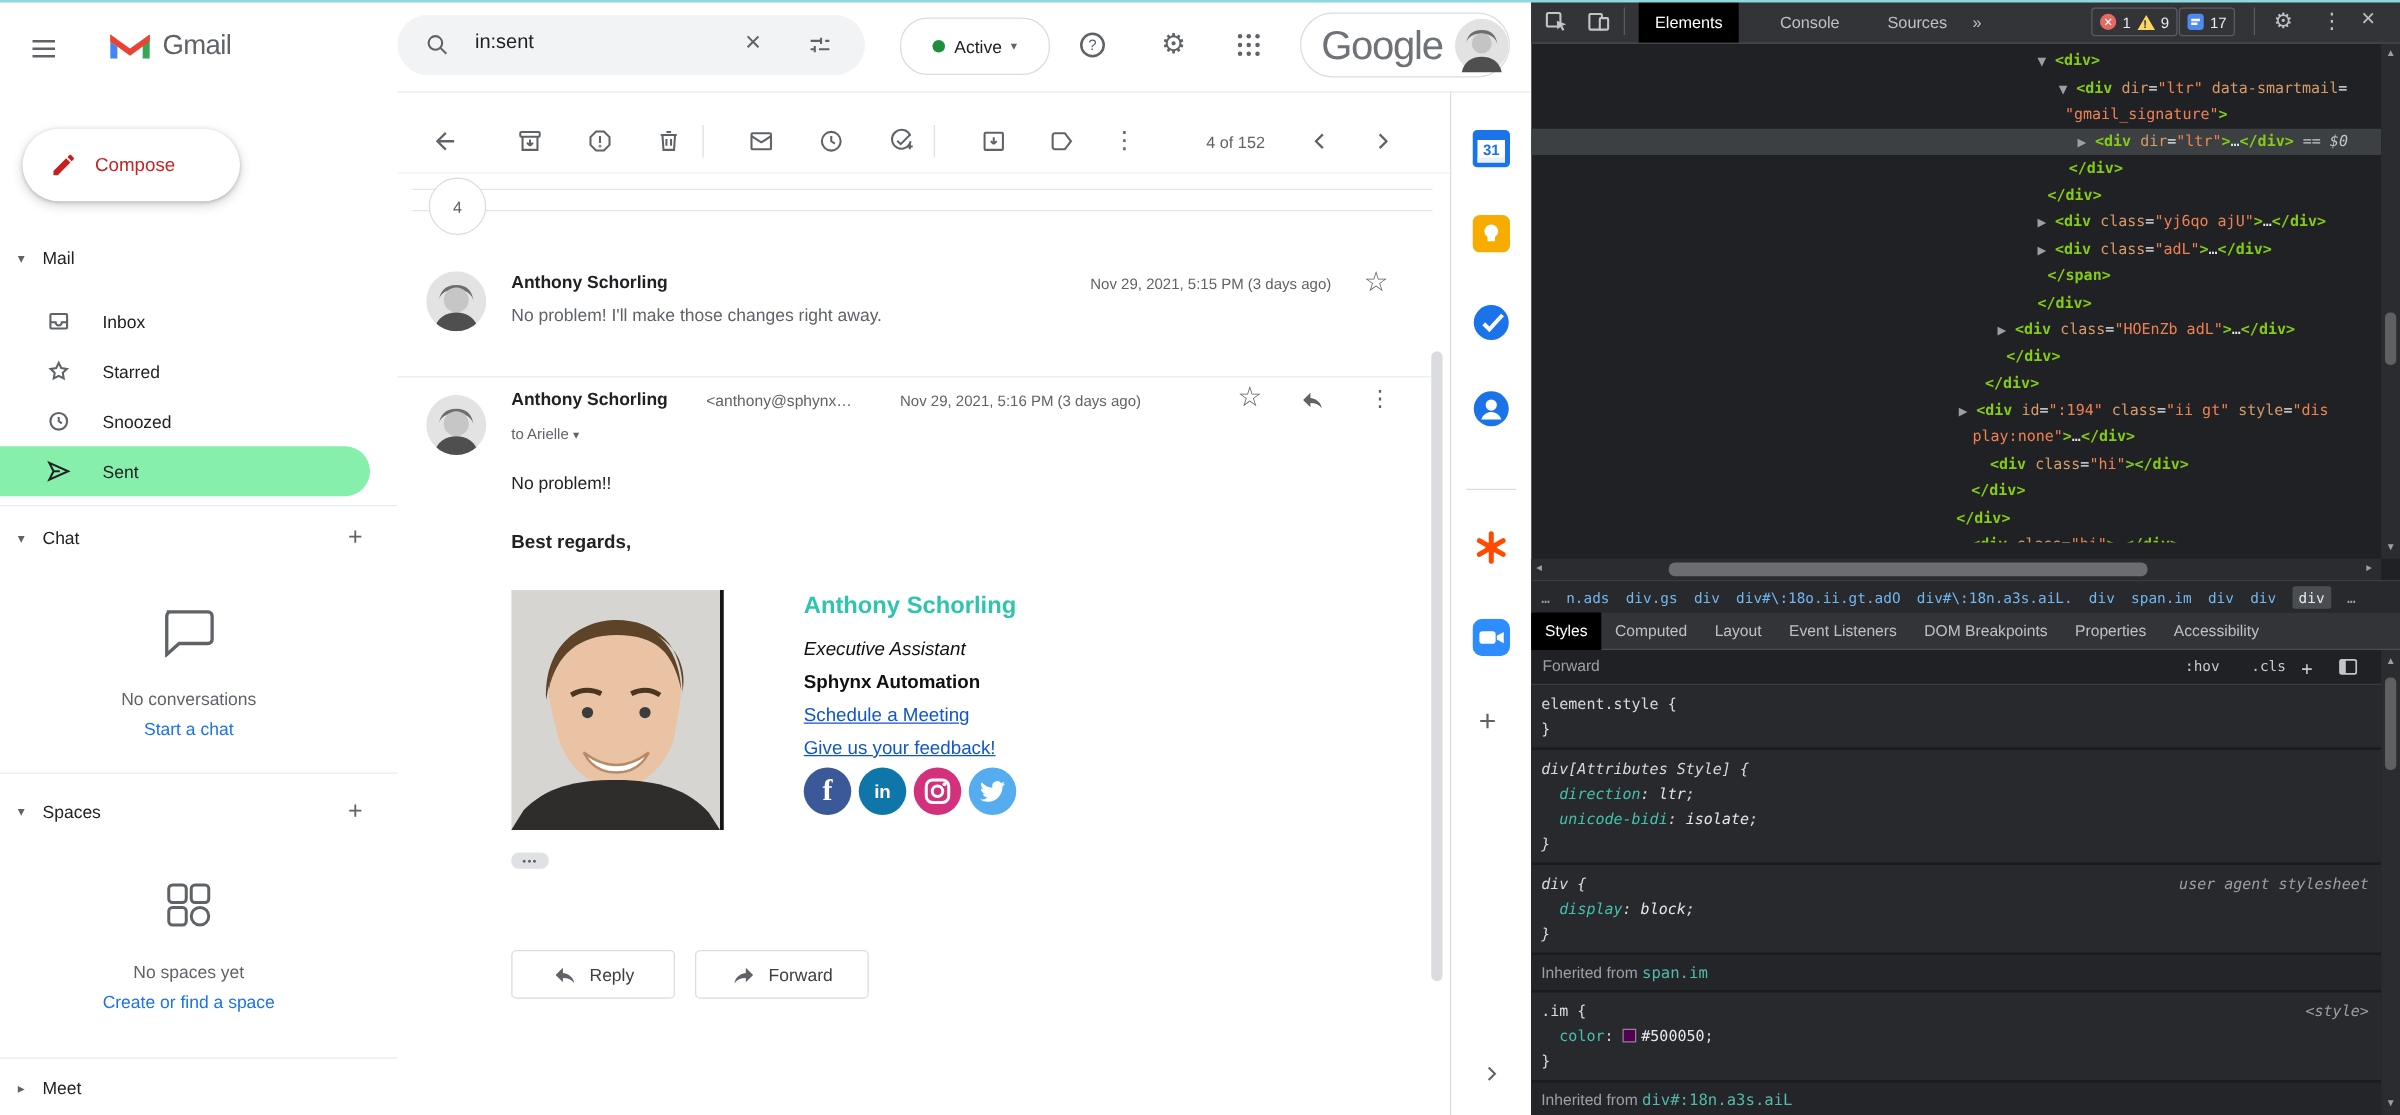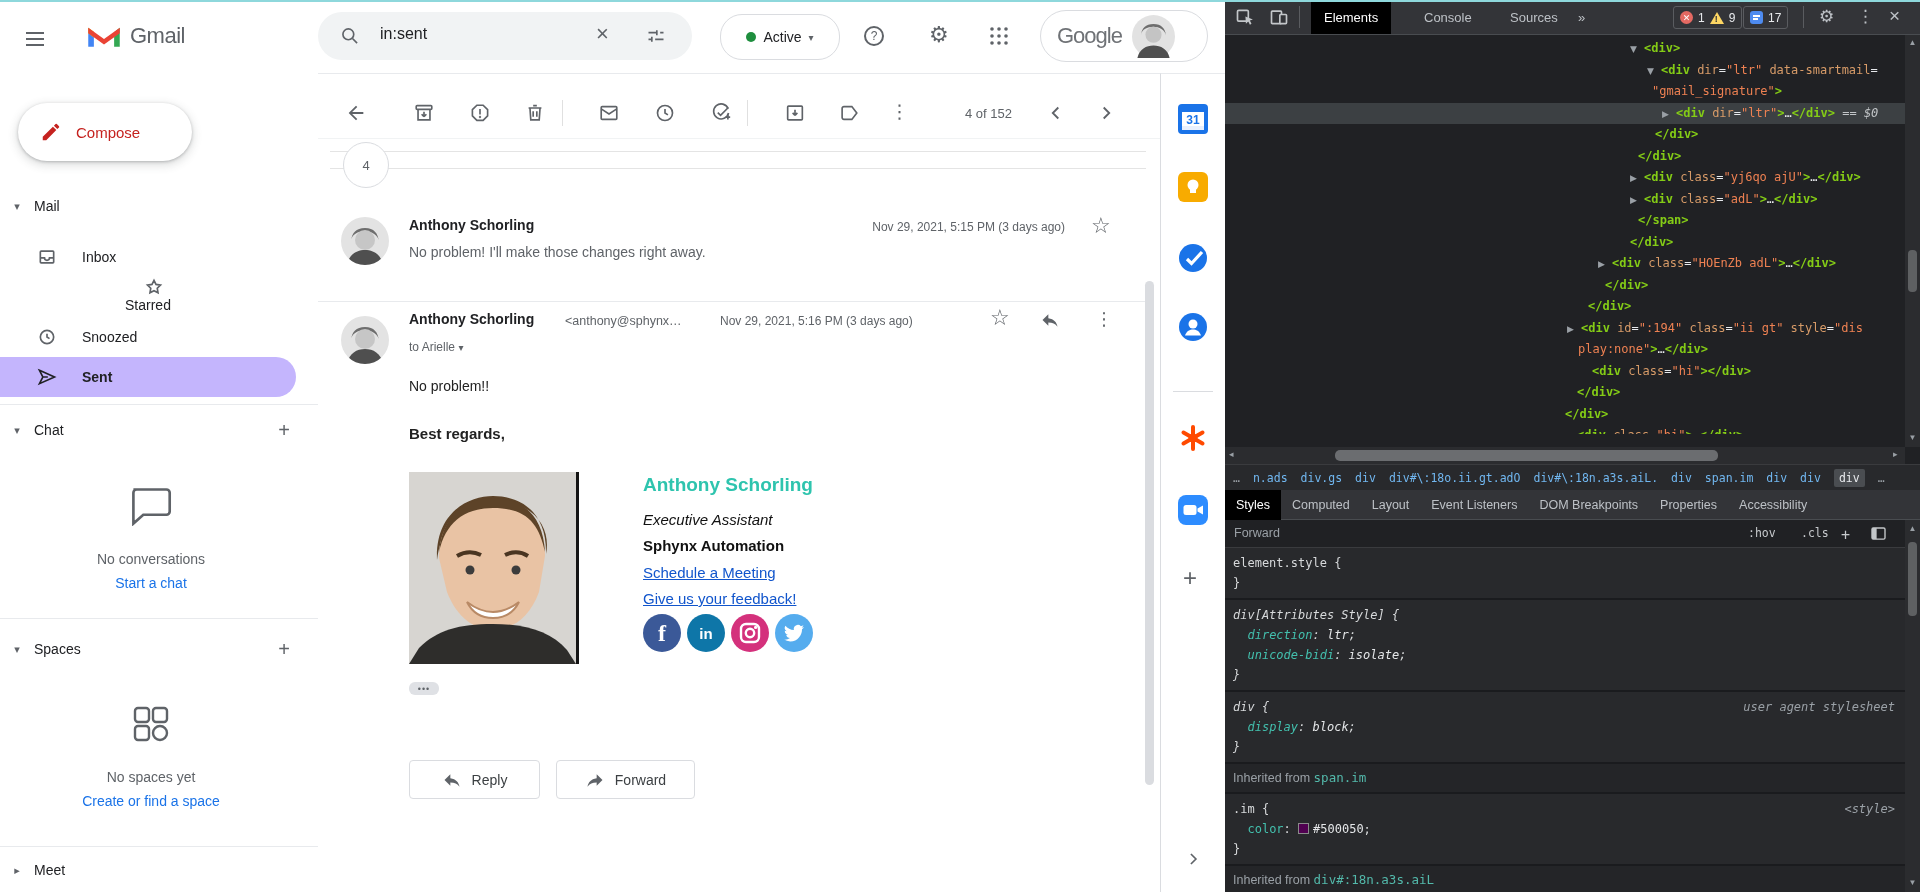--- a/index.html
+++ b/index.html
@@ -9,31 +9,31 @@
   svg{display:block;}
   
   .gm-header{position:absolute;left:0;top:0;width:1225px;height:73px;background:#fff;}
   .hamburger span{display:block;width:18px;height:2px;background:#5f6368;margin:4px 0;}
   .gm-logo-text{font-size:22px;color:#5f6368;letter-spacing:-.5px;}
   .searchbox{position:absolute;left:318px;top:12px;width:374px;height:48px;background:#f1f3f4;border-radius:24px;}
   .searchbox .q{position:absolute;left:62px;top:13px;font-size:16px;color:#202124;}
   .chip-active{position:absolute;left:720px;top:14px;width:118px;height:44px;border:1px solid #dadce0;border-radius:22px;background:#fff;display:flex;align-items:center;justify-content:center;gap:7px;font-size:14px;color:#202124;}
   .dot-green{width:10px;height:10px;border-radius:50%;background:#1e8e3e;}
   .google-pill{position:absolute;left:1040px;top:10px;width:168px;height:52px;border:1px solid #dadce0;border-radius:28px;display:flex;align-items:center;padding-left:16px;gap:10px;box-sizing:border-box;}
-  .google-word{font-size:22px;font-weight:500;color:#6f7276;letter-spacing:-1px;}
+  .google-word{font-size:32px;font-weight:500;color:#6f7276;letter-spacing:-1px;}
   .gm-sidebar{position:absolute;left:0;top:73px;width:318px;height:819px;background:#fff;font-size:14px;}
   .compose{position:absolute;left:18px;top:30px;width:174px;height:58px;background:#fff;border-radius:30px;
     box-shadow:0 1px 3px rgba(60,64,67,.3),0 3px 8px 2px rgba(60,64,67,.15);display:flex;align-items:center;gap:14px;padding-left:22px;box-sizing:border-box;}
   .compose .lbl{color:#c5221f;font-size:15px;font-weight:500;}
   .sec-head{position:absolute;left:0;width:318px;height:26px;display:flex;align-items:center;color:#202124;}
   .sec-head .car{width:34px;text-align:center;color:#5f6368;font-size:11px;}
   .sec-head .plus{position:absolute;right:28px;color:#5f6368;font-size:20px;font-weight:300;}
   .nav-row{position:absolute;left:0;width:296px;height:40px;display:flex;align-items:center;color:#202124;}
   .nav-row .ic{width:26px;margin-left:34px;margin-right:22px;}
-  .nav-row.sel{background:#c4b5fd;border-radius:0 20px 20px 0;font-weight:700;}
+  .nav-row.sel{background:#86efac;border-radius:0 20px 20px 0;font-weight:400;}
   .side-div{position:absolute;left:0;width:318px;height:1px;background:#e8eaed;}
   .empty-txt{position:absolute;left:20px;width:262px;text-align:center;color:#5f6368;font-size:14px;}
   .empty-act{position:absolute;left:20px;width:262px;text-align:center;color:#1a73e8;font-size:14px;}
   .gm-main{position:absolute;left:318px;top:73px;width:842px;height:819px;background:#fff;border-top:1px solid #e8eaed;box-sizing:border-box;}
   .tico{position:absolute;top:28px;width:22px;height:22px;color:#5f6368;}
   .tb-div{position:absolute;top:26px;width:1px;height:26px;background:#e0e0e0;}
   .pagination{position:absolute;right:148px;top:32px;font-size:13px;color:#5f6368;}
   .stack-line{position:absolute;height:1px;background:#e4e4e4;left:12px;width:816px;}
   .count-circle{position:absolute;left:25px;top:68px;width:44px;height:44px;border:1px solid #dadce0;border-radius:50%;background:#fff;display:flex;align-items:center;justify-content:center;font-size:13px;color:#5f6368;}
   .sender{font-size:14px;font-weight:700;color:#202124;}
@@ -179,21 +179,21 @@
     </div>
     <div class="nav-row" style="top:164px;">
       <svg class="ic" width="20" height="20" viewBox="0 0 24 24">
           <g fill="none" stroke="#5f6368" stroke-width="2">
             <rect x="4" y="5" width="16" height="14" rx="1"></rect>
             <path d="M4 13h5a3 3 0 0 0 6 0h5"></path>
           </g>
         </svg>
       <span>Inbox</span>
     </div>
-    <div class="nav-row" style="top:204px;flex-direction:column;">
+    <div class="nav-row" style="top:204px;">
       <svg class="ic" width="20" height="20" viewBox="0 0 24 24">
           <path fill="none" stroke="#5f6368" stroke-width="2" d="M12 4l2.4 4.9 5.4.8-3.9 3.8.9 5.4-4.8-2.5-4.8 2.5.9-5.4L4.2 9.7l5.4-.8z"></path>
         </svg>
       <span>Starred</span>
     </div>
     <div class="nav-row" style="top:244px;">
       <svg class="ic" width="20" height="20" viewBox="0 0 24 24">
           <g fill="none" stroke="#5f6368" stroke-width="2">
             <circle cx="12" cy="12" r="8"></circle>
             <path d="M12 8v4l3 2"></path>

